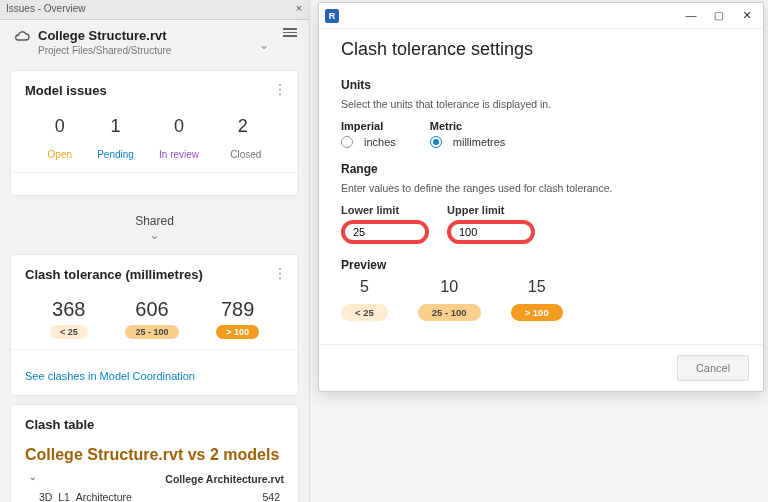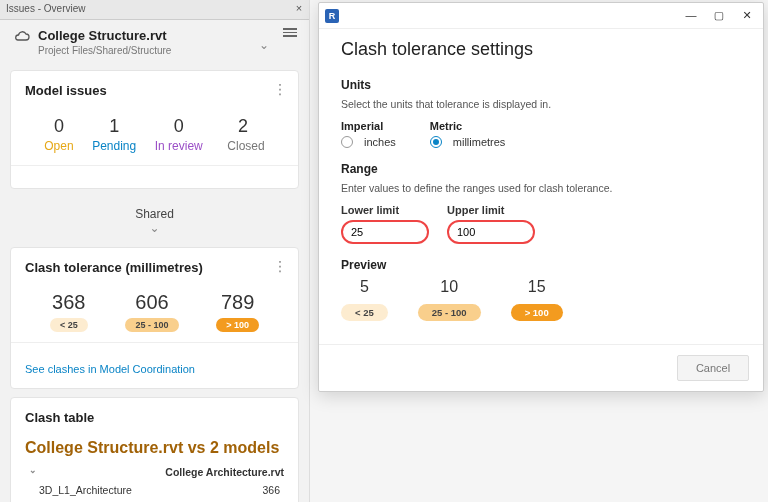--- a/index.html
+++ b/index.html
@@ -101,21 +101,21 @@
     letter-spacing: 1px;
   }
 
   .status-row {
     display: flex;
     justify-content: space-around;
     margin: 18px 10px 12px;
     text-align: center;
   }
   .status-col .num { font-size: 18px; font-weight: 500; color: #333;}
-  .status-col .lbl { font-size: 12px; margin-top: 2px; }
+  .status-col .lbl { font-size: 10px; margin-top: 12px; }
   .c-open   { color: #e6a817; }
   .c-pend   { color: #0a84c6; }
   .c-review { color: #9b4fc7; }
   .c-closed { color: #777; padding-left: 6px; }
 
   .card-link {
     color: #0a84c6;
     font-size: 11px;
     margin-top: 10px;
     display: inline-block;
@@ -217,21 +217,21 @@
   .radio {
     width:12px; height:12px; border-radius:50%; border:1.5px solid #999;
     display:inline-flex; align-items:center; justify-content:center;
   }
   .radio.checked { border-color:#0a84c6; }
   .radio.checked::after { content:""; width:6px; height:6px; background:#0a84c6; border-radius:50%; }
 
   .range-row { display:flex; gap:18px; margin-bottom:14px;}
   .range-col .r-lbl { font-size:11px; font-weight:600; margin-bottom:4px; display:block;}
   .range-col input {
-    width:88px; height:24px; border:2px solid #ef4444; border-radius:12px;
+    width:88px; height:24px; border:4px solid #ef4444; border-radius:12px;
     padding: 0 8px; font-size:11px;
   }
 
   .prev-row { display:flex; gap:30px; margin-top:6px; }
   .prev-col { text-align:center; }
   .prev-col .pnum { font-size:16px; color:#333; margin-bottom:4px;}
   .prev-col .pill { font-size:9.5px; padding:3px 14px; border-radius: 11px;}
 
   .dlg-footer {
     border-top:1px solid #eee;
@@ -328,21 +328,21 @@
   </div>
 
   <div class="card" style="padding-bottom:4px;">
     <div class="card-title">Clash table</div>
     <div class="subhead" style="margin-top:14px;">College Structure.rvt vs 2 models</div>
     <div class="tree-row parent">
       <span>College Architecture.rvt</span>
     </div>
     <div class="tree-row">
       <span>3D_L1_Architecture</span>
-      <span class="cnt">366</span>
+      <span class="cnt">542</span>
     </div>
     <div class="tree-row">
       
       
     </div>
 
   </div>
 </div>
 
 <div class="dialog">

